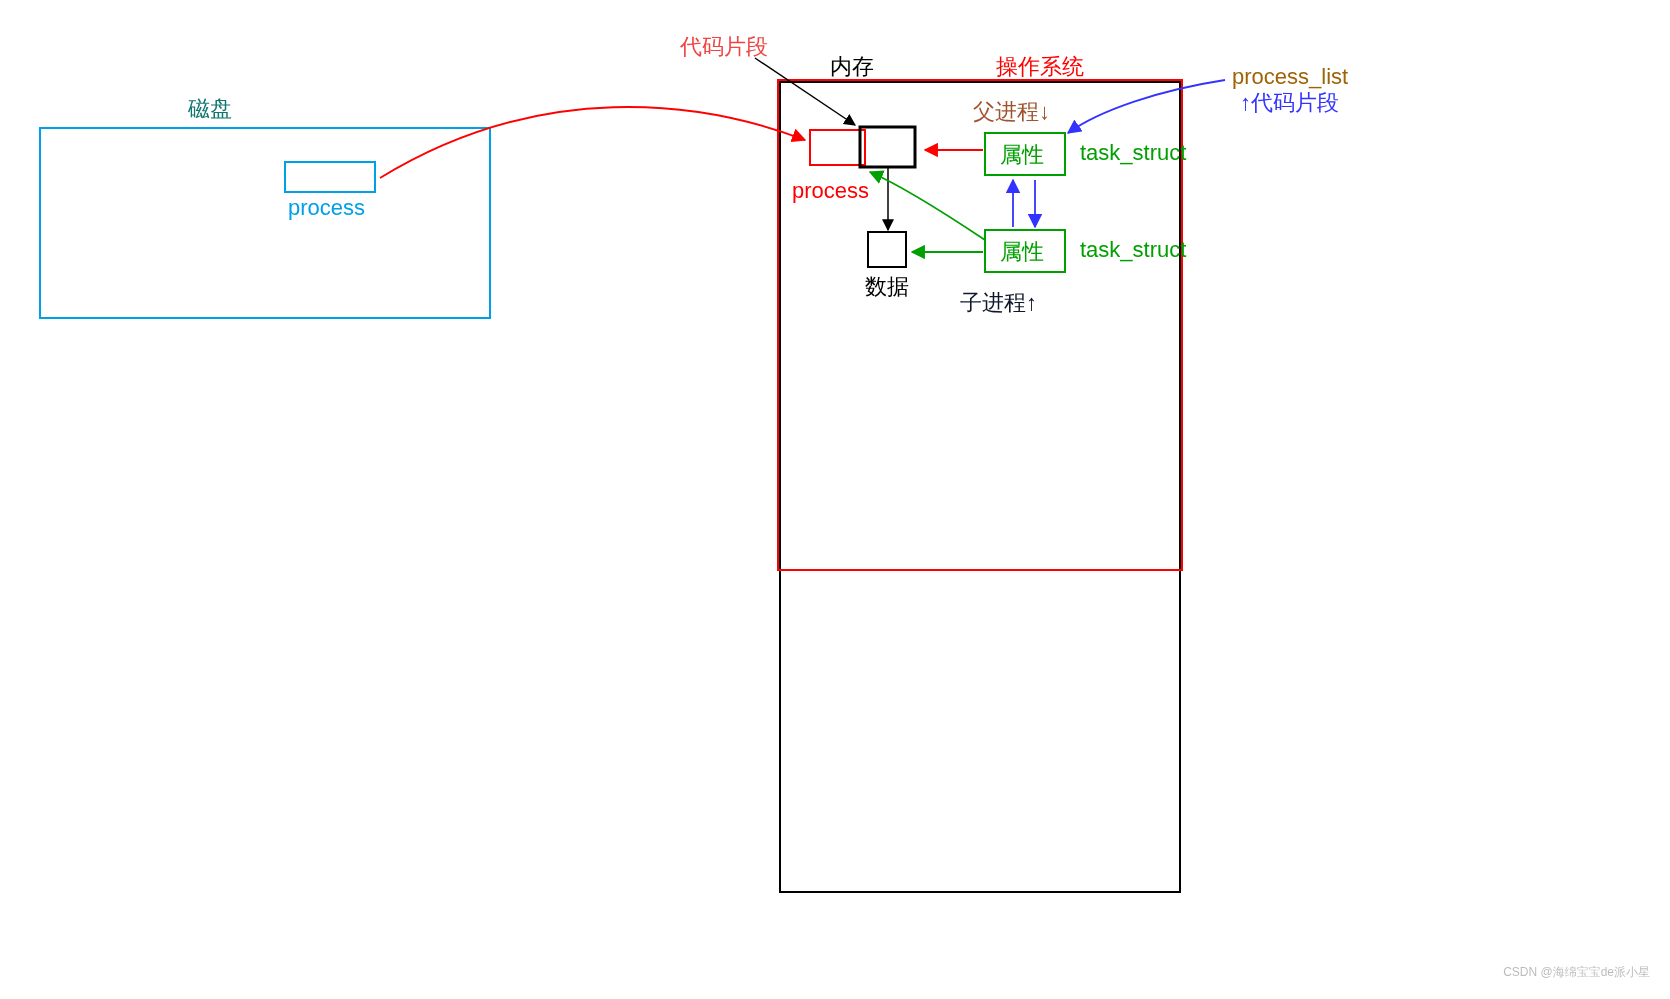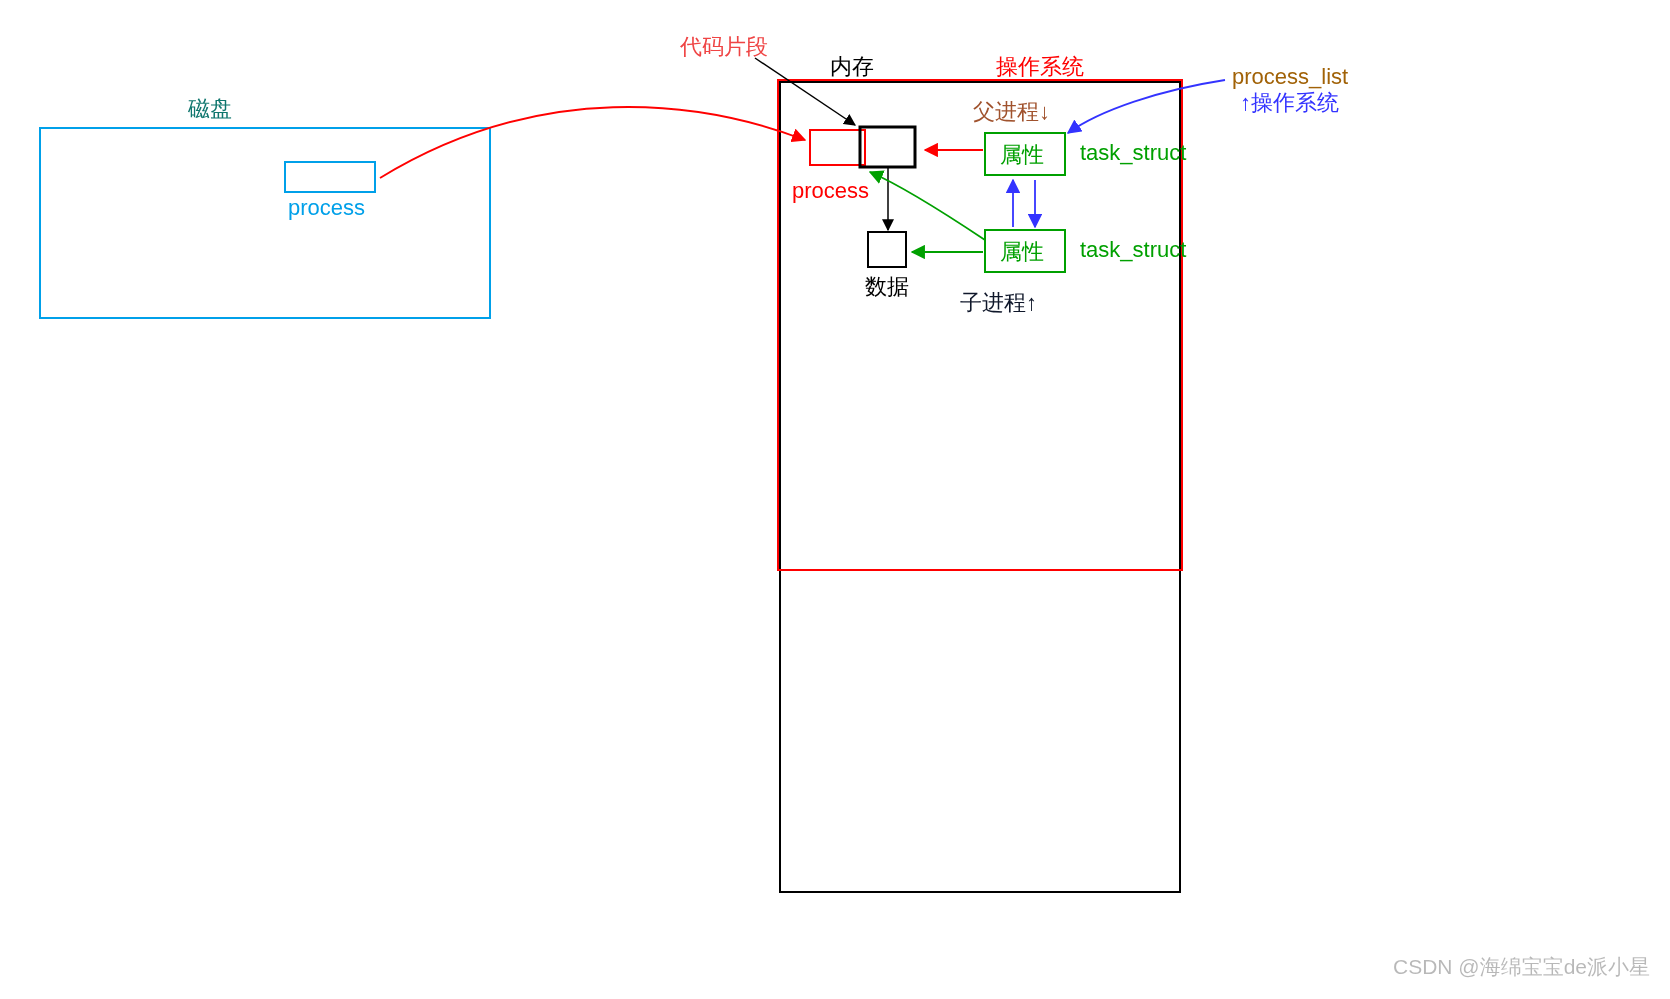--- a/index.html
+++ b/index.html
@@ -12,21 +12,21 @@
     position: relative;
     overflow: hidden;
   }
   .label {
     position: absolute;
     font-size: 22px;
     white-space: nowrap;
   }
   .watermark {
     position: absolute;
-    font-size: 21px;
+    font-size: 12px;
     color: rgba(0,0,0,0.28);
     white-space: nowrap;
   }
   svg.overlay {
     position: absolute;
     left: 0; top: 0;
     width: 1670px;
     height: 999px;
     pointer-events: none;
   }
@@ -90,21 +90,21 @@
 <div class="label" style="left:288px; top:195px; color:#00A0E9;">process</div>
 
 <div class="label" style="left:680px; top:32px; color:#ef4444;">代码片段</div>
 
 <div class="label" style="left:830px; top:52px; color:#000;font-family:Liberation Mono, monospace;">内存</div>
 
 <div class="label" style="left:996px; top:52px; color:#FF0000;">操作系统</div>
 
 <div class="label" style="left:1232px; top:55px; color:#a16207;margin-top:9px;">process_list</div>
 
-<div class="label" style="left:1240px; top:88px; color:#3333FF;">↑操作系统</div>
+<div class="label" style="left:1240px; top:88px; color:#3333FF;">↑代码片段</div>
 
 <div class="label" style="left:960px; top:97px; color:#A0522D;margin-left:13px;">父进程↓</div>
 
 <div class="label" style="left:960px; top:288px; color:#0f172a;">子进程↑</div>
 
 <div class="label" style="left:1000px; top:140px; color:#00A000;">属性</div>
 
 <div class="label" style="left:1000px; top:237px; color:#00A000;">属性</div>
 
 <div class="label" style="left:1080px; top:140px; color:#00A000;">task_struct</div>

